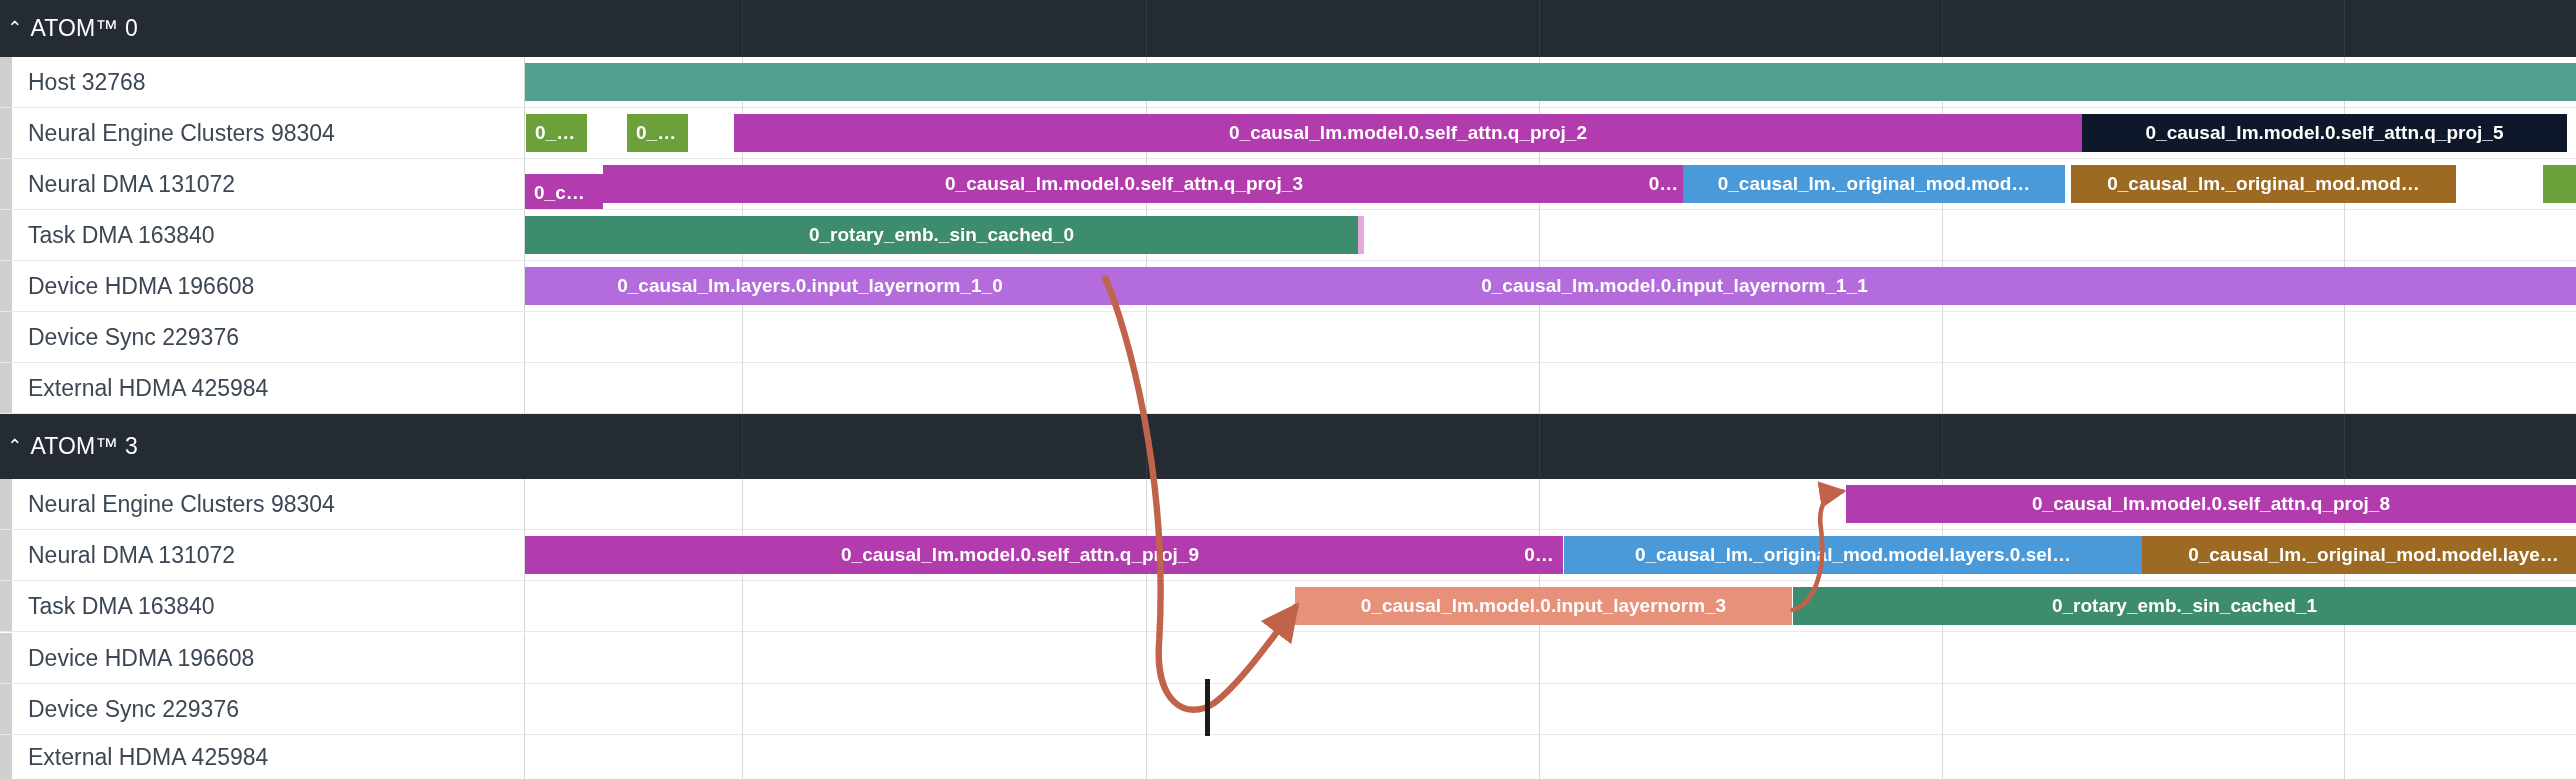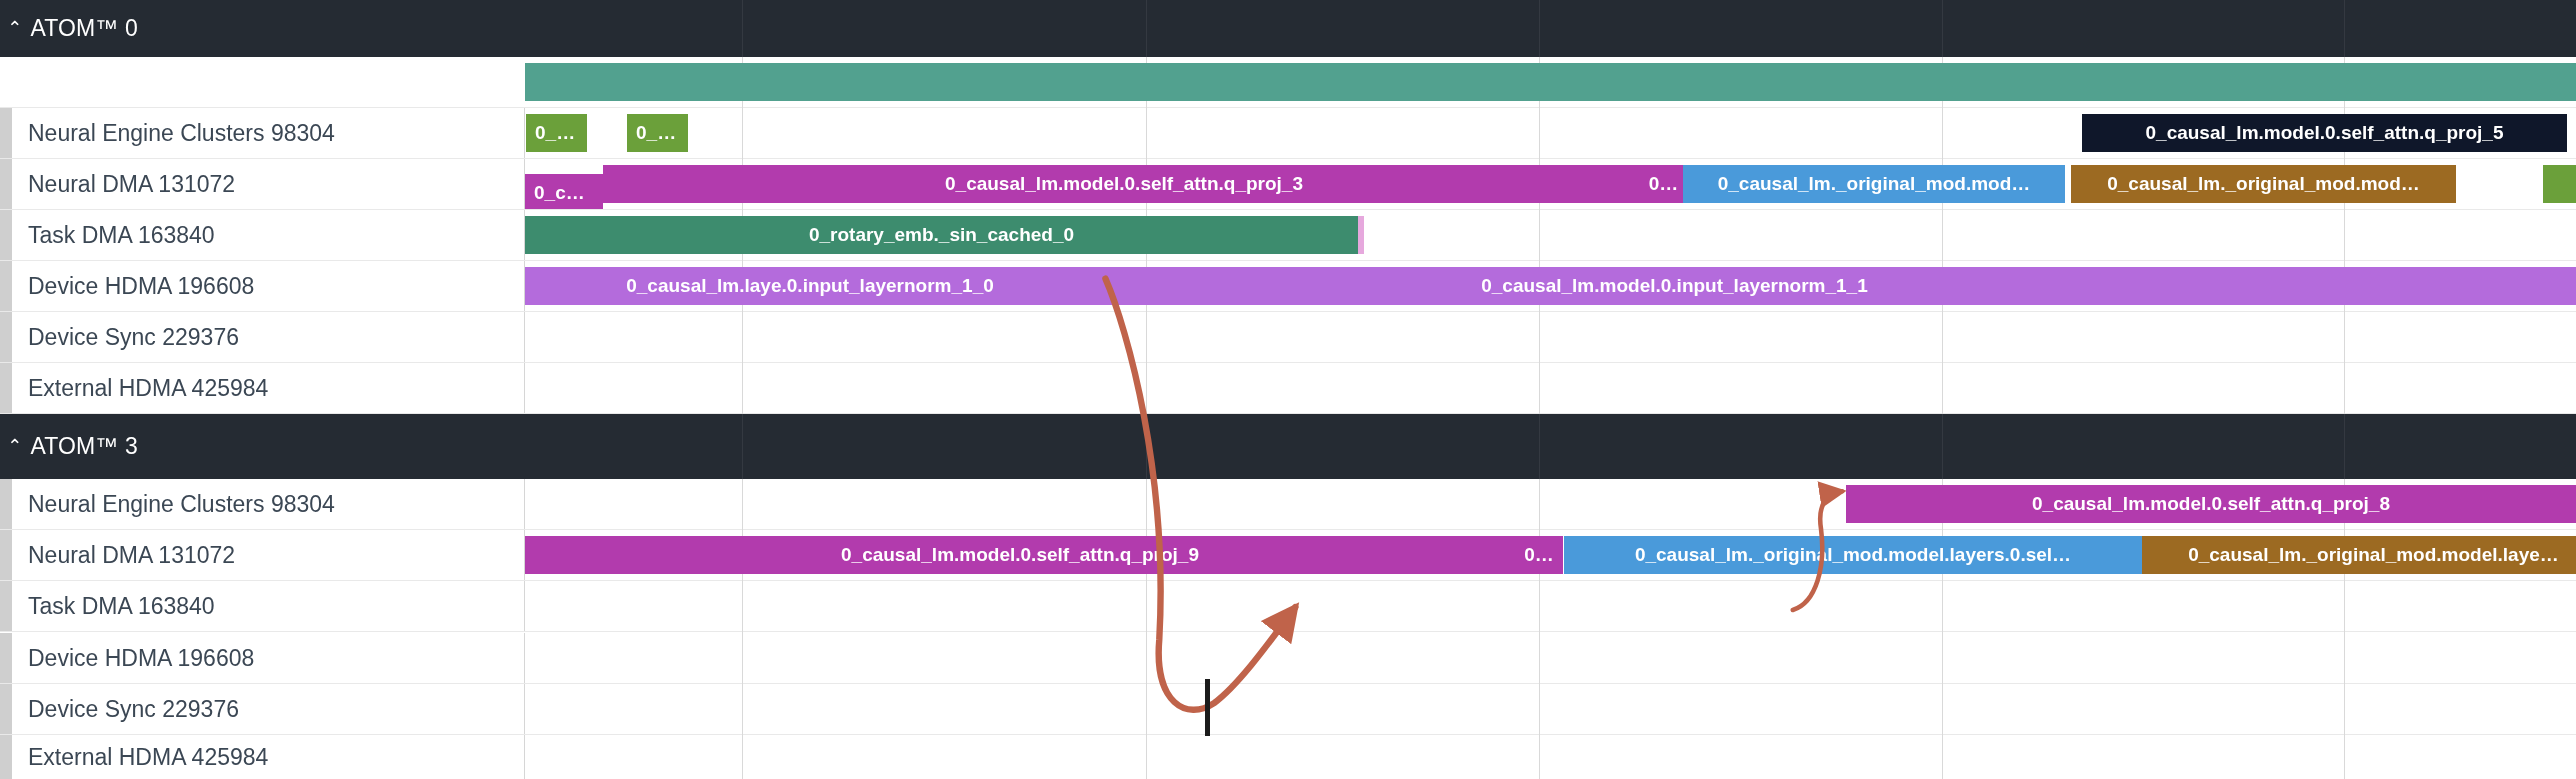--- a/index.html
+++ b/index.html
@@ -108,38 +108,45 @@
           <i style="left: 742px;"></i>
           <i style="left: 1146px;"></i>
           <i style="left: 1539px;"></i>
           <i style="left: 1942px;"></i>
           <i style="left: 2344px;"></i>
         </div>
         <span class="chev">⌃</span>
         <span class="gtitle">ATOM™ 0</span>
       </div>
       <div class="track" style="top: 57px; height: 51px; border-bottom-color: rgb(233, 233, 233);">
+        <div class="label-cell" style="width: 525px;">
+          <div class="gutter" style="background: rgb(207, 207, 207);"></div>
+          <div class="ltext" style="color: rgb(59, 71, 84);">Host 32768</div>
+        </div>
         <div class="lane" style="left: 525px;">
           <div class="slice" style="left: 0px; width: 2051px; background: rgb(82, 161, 143);">
             <span class="stext"></span>
           </div>
         </div>
       </div>
       <div class="track" style="top: 108px; height: 51px; border-bottom-color: rgb(233, 233, 233);">
         <div class="label-cell" style="width: 525px;">
           <div class="gutter" style="background: rgb(207, 207, 207);"></div>
           <div class="ltext" style="color: rgb(59, 71, 84);">Neural Engine Clusters 98304</div>
         </div>
         <div class="lane" style="left: 516px;">
           <div class="slice lead" style="left: 10px; width: 61px; background: rgb(107, 160, 58);">
             <span class="stext">0_…</span>
           </div>
           <div class="slice lead" style="left: 111px; width: 61px; background: rgb(107, 160, 58);">
             <span class="stext">0_…</span>
           </div>
+          <div class="slice" style="left: 218px; width: 1348px; background: rgb(178, 59, 173);">
+            <span class="stext">0_causal_lm.model.0.self_attn.q_proj_2</span>
+          </div>
           <div class="slice" style="left: 1566px; width: 485px; background: #0f172a;">
             <span class="stext">0_causal_lm.model.0.self_attn.q_proj_5</span>
           </div>
         </div>
       </div>
       <div class="track" style="top: 159px; height: 51px; border-bottom-color: rgb(233, 233, 233);">
         <div class="label-cell" style="width: 525px;">
           <div class="gutter" style="background: rgb(207, 207, 207);"></div>
           <div class="ltext" style="color: rgb(59, 71, 84);">Neural DMA 131072</div>
         </div>
@@ -178,21 +185,21 @@
           </div>
         </div>
       </div>
       <div class="track" style="top: 261px; height: 51px; border-bottom-color: rgb(233, 233, 233);">
         <div class="label-cell" style="width: 525px;">
           <div class="gutter" style="background: rgb(207, 207, 207);"></div>
           <div class="ltext" style="color: rgb(59, 71, 84);">Device HDMA 196608</div>
         </div>
         <div class="lane" style="left: 525px;">
           <div class="slice" style="left: 0px; width: 570px; background: rgb(180, 107, 220);">
-            <span class="stext">0_causal_lm.laye.0.input_layernorm_1_0</span>
+            <span class="stext">0_causal_lm.layers.0.input_layernorm_1_0</span>
           </div>
           <div class="slice" style="left: 570px; width: 1159px; background: rgb(180, 107, 220);">
             <span class="stext">0_causal_lm.model.0.input_layernorm_1_1</span>
           </div>
           <div class="slice" style="left: 1729px; width: 322px; background: rgb(180, 107, 220);">
             <span class="stext"></span>
           </div>
         </div>
       </div>
       <div class="track" style="top: 312px; height: 51px; border-bottom-color: rgb(233, 233, 233);">
@@ -248,20 +255,28 @@
           </div>
           <div class="slice" style="left: 1617px; width: 435px; background: rgb(156, 106, 34); padding-left: 28px;">
             <span class="stext">0_causal_lm._original_mod.model.laye…</span>
           </div>
         </div>
       </div>
       <div class="track" style="top: 581px; height: 51px; border-bottom-color: rgb(233, 233, 233);">
         <div class="label-cell" style="width: 525px;">
           <div class="gutter" style="background: rgb(207, 207, 207);"></div>
           <div class="ltext" style="color: rgb(59, 71, 84);">Task DMA 163840</div>
+        </div>
+        <div class="lane" style="left: 525px;">
+          <div class="slice" style="left: 770px; width: 497px; background: rgb(232, 145, 122);">
+            <span class="stext">0_causal_lm.model.0.input_layernorm_3</span>
+          </div>
+          <div class="slice" style="left: 1268px; width: 783px; background: rgb(61, 140, 110);">
+            <span class="stext">0_rotary_emb._sin_cached_1</span>
+          </div>
         </div>
       </div>
       <div class="track" style="top: 633px; height: 51px; border-bottom-color: rgb(233, 233, 233);">
         <div class="label-cell" style="width: 525px;">
           <div class="gutter" style="background: rgb(207, 207, 207);"></div>
           <div class="ltext" style="color: rgb(59, 71, 84);">Device HDMA 196608</div>
         </div>
         <div class="lane" style="left: 525px;"></div>
       </div>
       <div class="track" style="top: 684px; height: 51px; border-bottom-color: rgb(233, 233, 233);">

